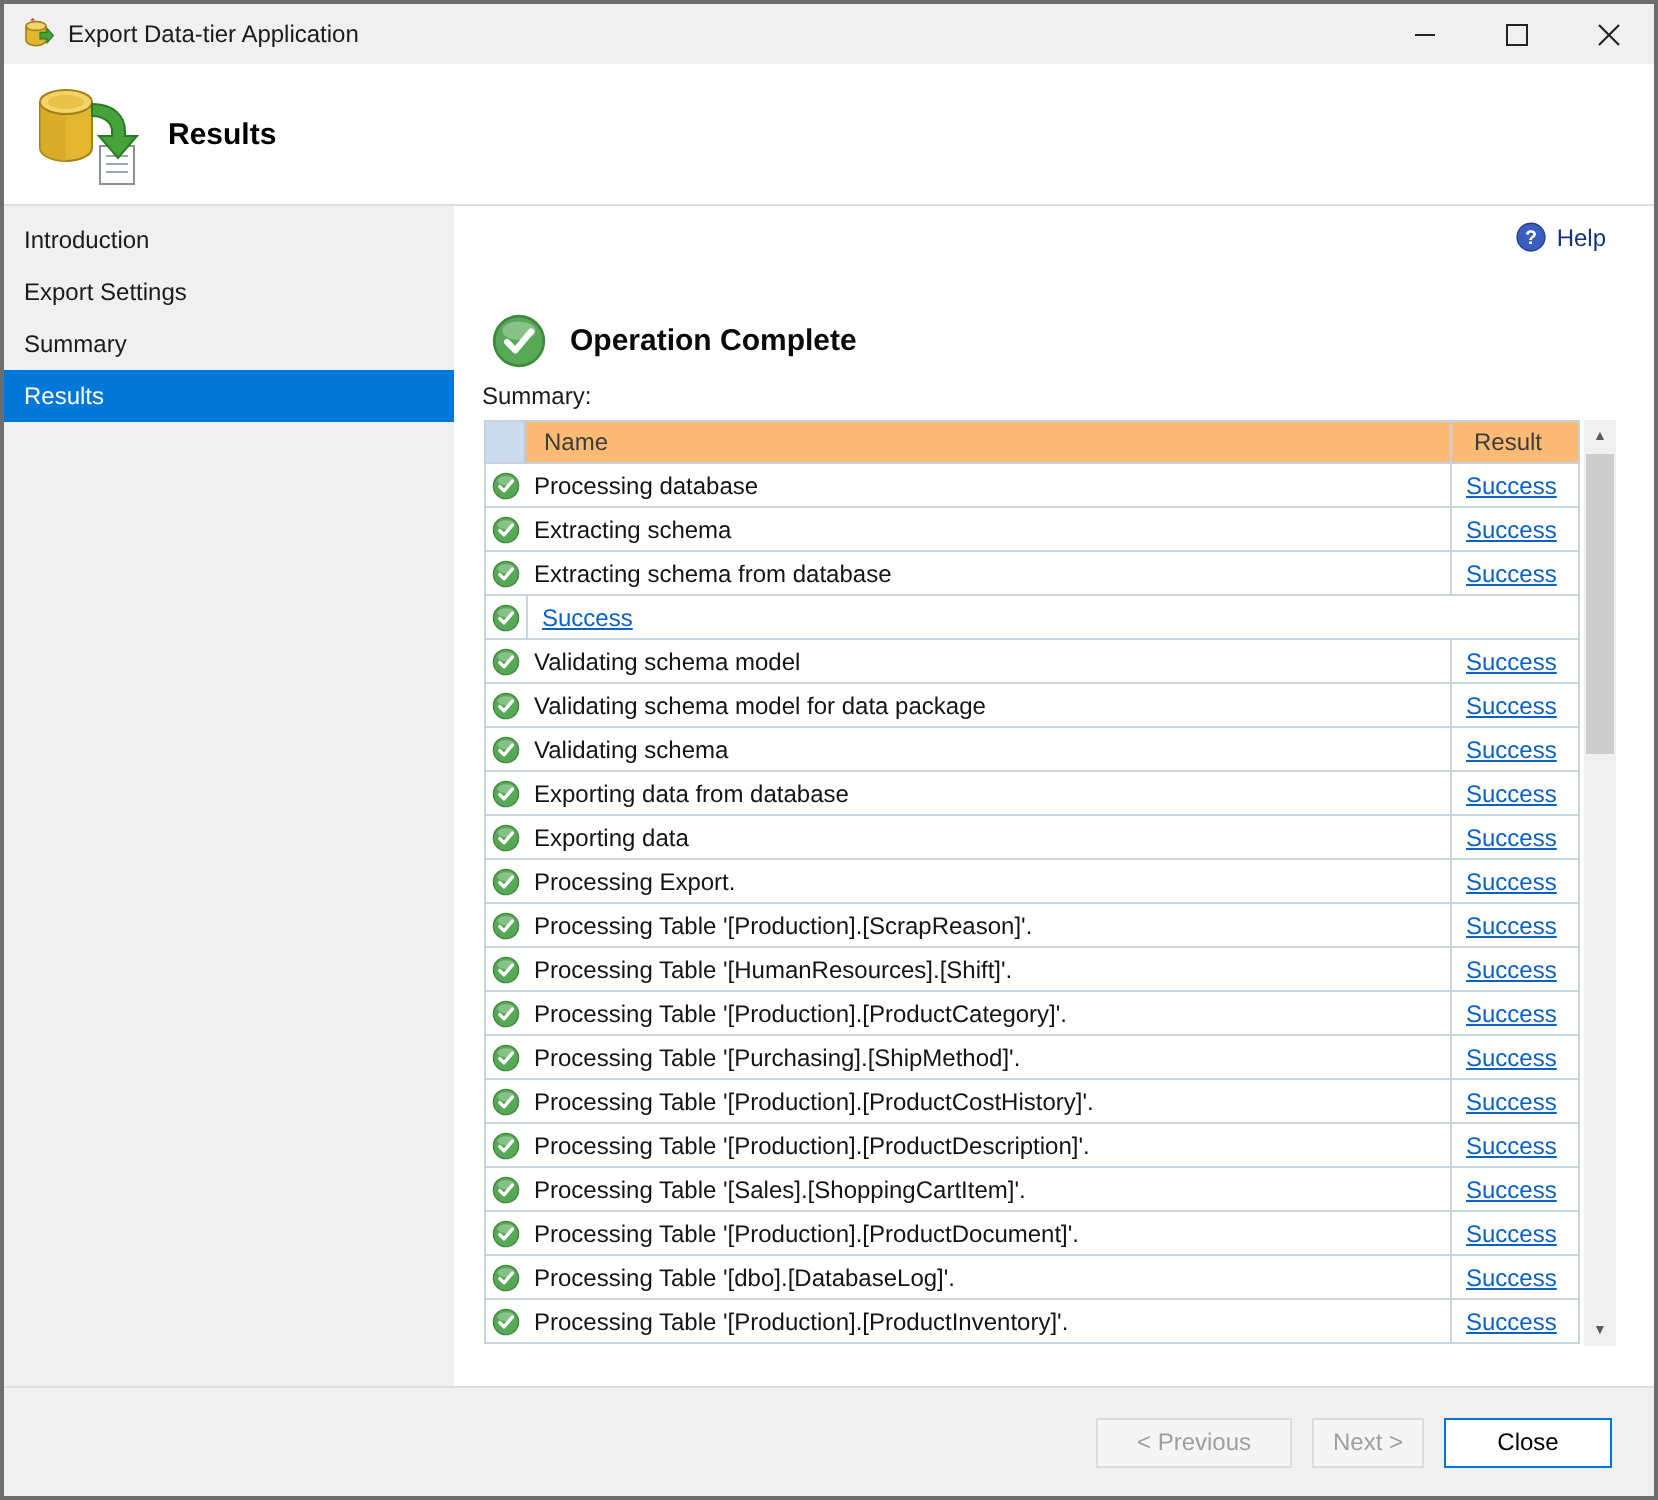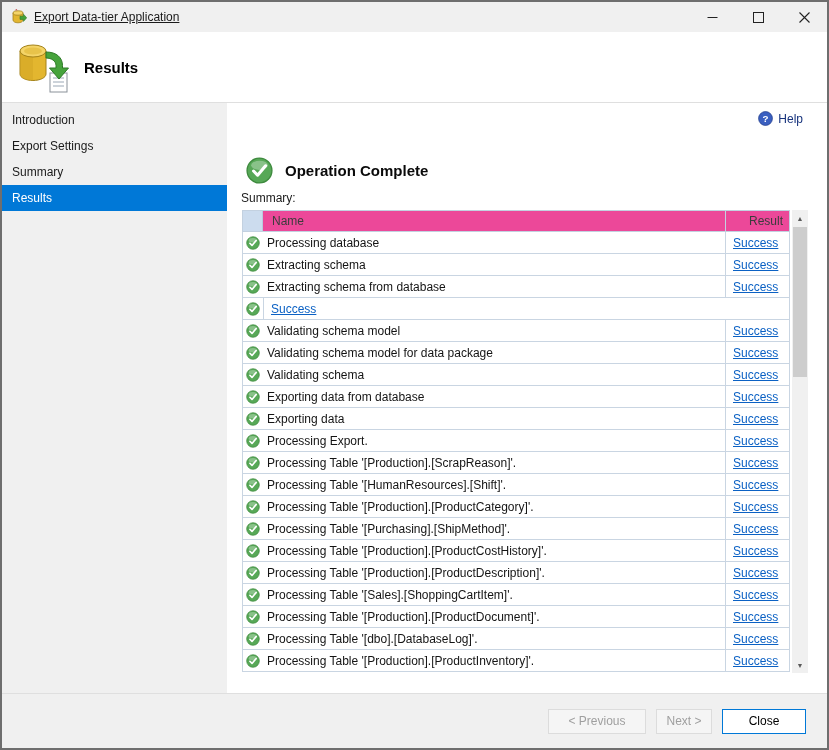--- a/index.html
+++ b/index.html
@@ -6,21 +6,21 @@
     --accent:#0078d7;
     --link:#0b61c4;
     --success-green:#4da24d;
     --sidebar-bg:#f0f0f0;
   }
   *{margin:0;padding:0;box-sizing:border-box;}
   body{font-family:"Liberation Sans",sans-serif;background:#9a9a9a;color:#1b1b1b;}
   .window{width:829px;height:750px;background:#fff;border:2px solid #6e6e6e;display:flex;flex-direction:column;position:relative;overflow:hidden;}
 
   
-  .titlebar{height:30px;background:#f0f0f0;display:flex;align-items:center;padding-left:9px;flex:0 0 auto;text-decoration:underline;}
+  .titlebar{height:30px;background:#f0f0f0;display:flex;align-items:center;padding-left:9px;flex:0 0 auto;}
   .app-icon{width:16px;height:16px;display:inline-flex;}
   .titlebar-title{font-size:12px;margin-left:7px;flex:1;color:#1a1a1a;}
   .win-controls{display:flex;height:100%;}
   .win-btn{width:46px;height:100%;display:flex;align-items:center;justify-content:center;cursor:pointer;color:#222;}
 
   
   .header-band{height:71px;background:#fff;border-bottom:1px solid #dfdfdf;display:flex;align-items:center;padding-left:11px;flex:0 0 auto;}
   .header-icon{width:58px;height:54px;display:inline-flex;}
   .header-title{font-size:15px;font-weight:700;margin-left:13px;color:#000;}
 
@@ -36,24 +36,24 @@
 
   .status-row{position:absolute;top:54px;left:19px;display:flex;align-items:center;gap:12px;}
   .status-icon{width:27px;height:27px;display:inline-flex;}
   .status-heading{font-size:15px;font-weight:700;color:#0a0a0a;}
 
   .summary-label{position:absolute;top:88px;left:14px;font-size:12px;color:#1a1a1a;}
 
   
   .table-area{position:absolute;top:107px;left:15px;display:flex;}
   .ttable{width:548px;font-size:12px;}
-  .thead{display:flex;height:22px;border:1px solid #c3d1e0;background:#ec4899;}
+  .thead{display:flex;height:22px;border:1px solid #c3d1e0;background:#fdba74;}
   .th-icon{width:20px;background:#ccdcee;border-right:1px solid #b9cadd;}
   .th-name{flex:1;display:flex;align-items:center;padding-left:9px;color:#3c3c3c;}
-  .th-result{width:64px;display:flex;align-items:center;padding-left:23px;border-left:1px solid #c3d1e0;color:#3c3c3c;}
+  .th-result{width:64px;display:flex;align-items:center;padding-left:11px;border-left:1px solid #c3d1e0;color:#3c3c3c;}
   .trow{display:flex;height:22px;border:1px solid #c9d5e2;border-top:none;background:#fff;}
   .cell-icon{width:20px;display:flex;align-items:center;justify-content:center;}
   .cell-icon svg{width:14px;height:14px;}
   .cell-name{flex:1;display:flex;align-items:center;padding-left:4px;color:#141414;white-space:nowrap;overflow:hidden;}
   .cell-result{width:64px;display:flex;align-items:center;padding-left:7px;border-left:1px solid #c9d5e2;}
   .success-link{color:var(--link);text-decoration:underline;cursor:pointer;}
 
   
   .scrollbar{width:16px;height:463px;background:#f0f0f0;position:relative;margin-left:2px;}
   .sb-arrow{height:16px;width:100%;display:flex;align-items:center;justify-content:center;font-size:7px;color:#5a5a5a;cursor:pointer;}

